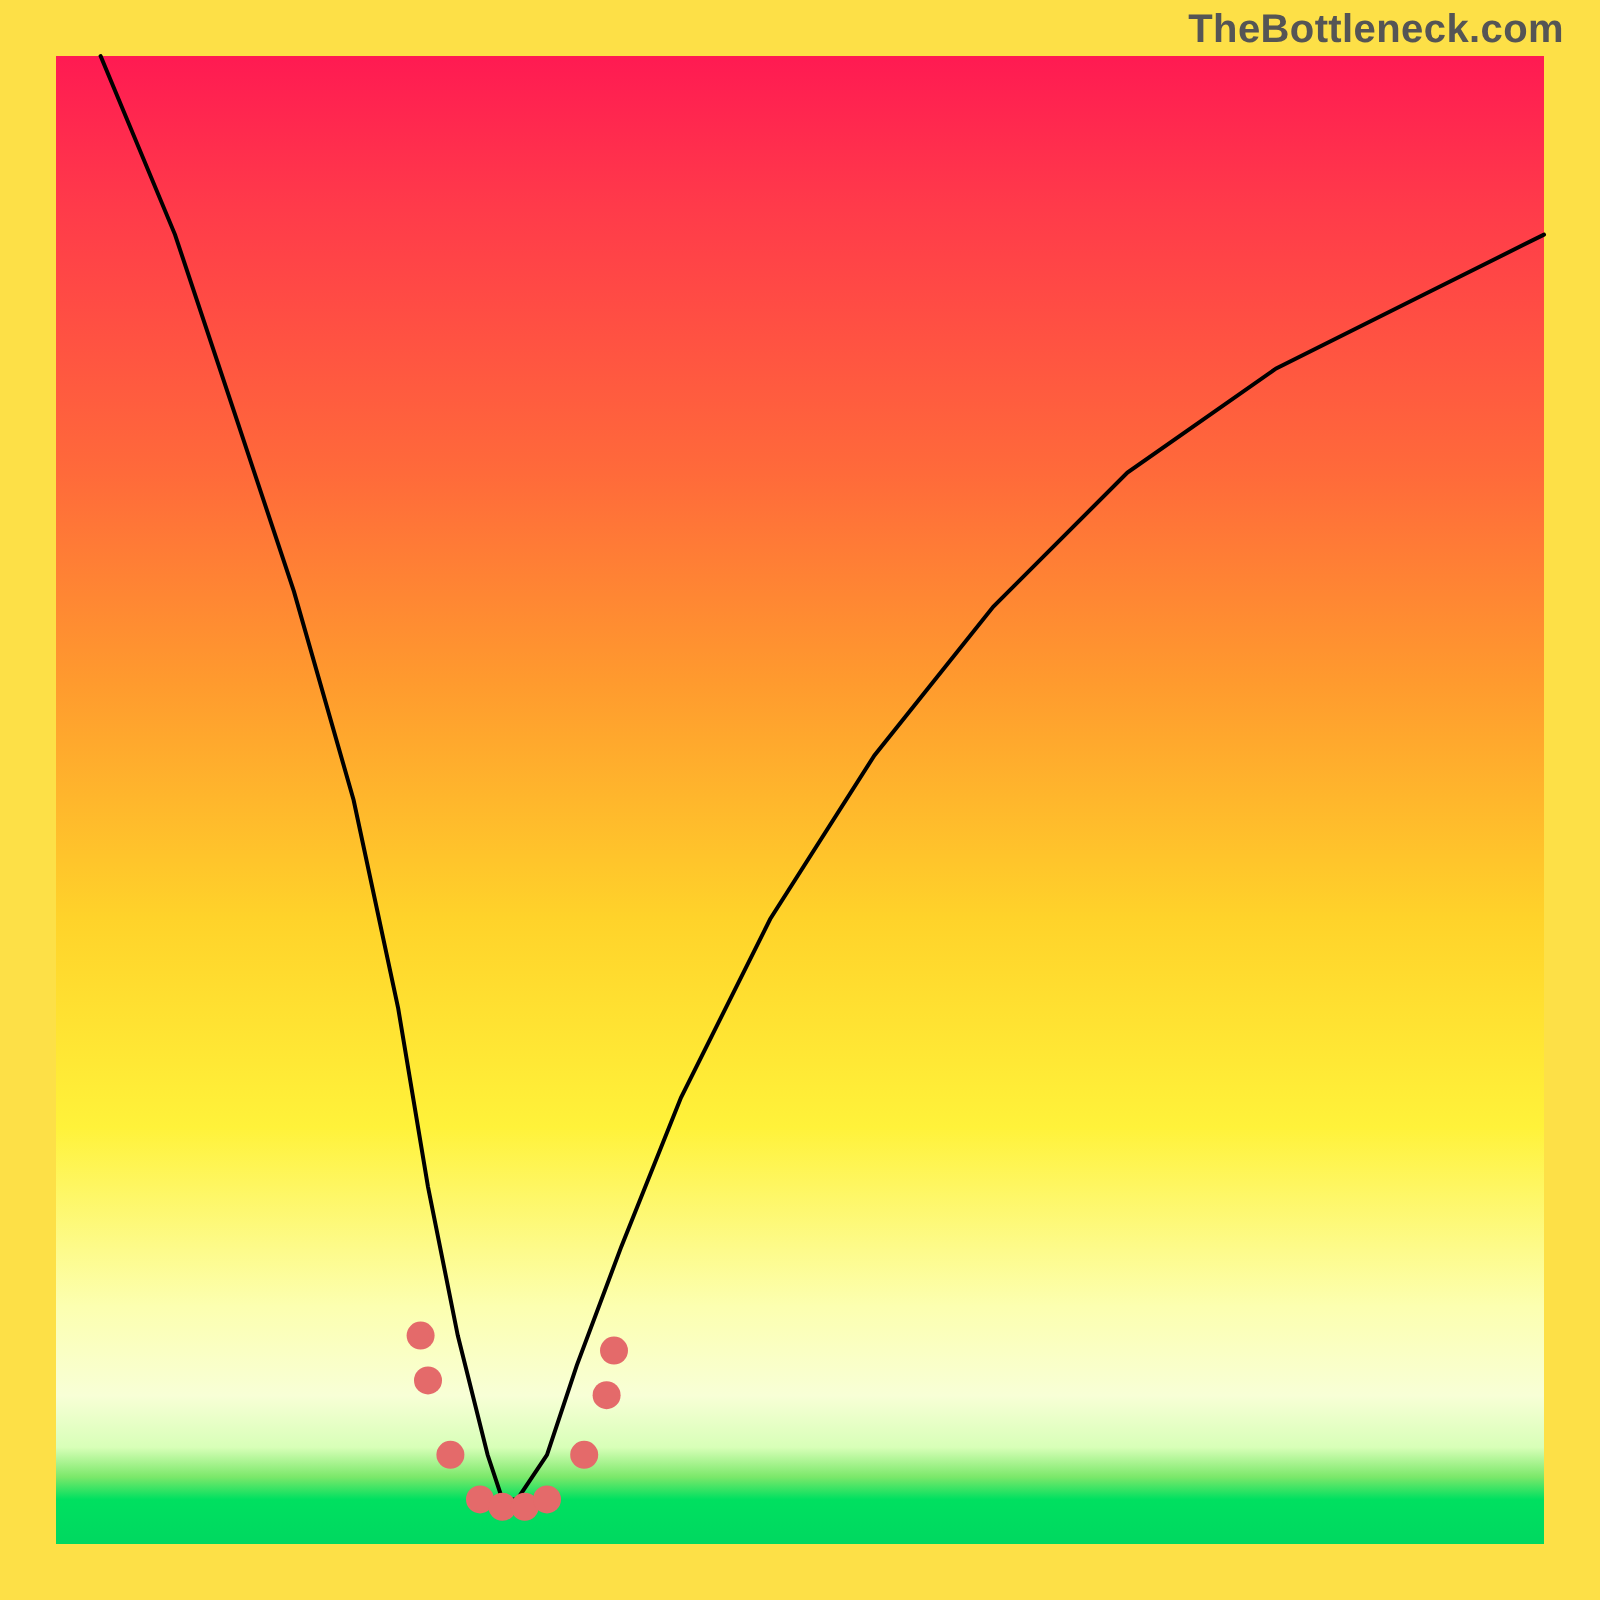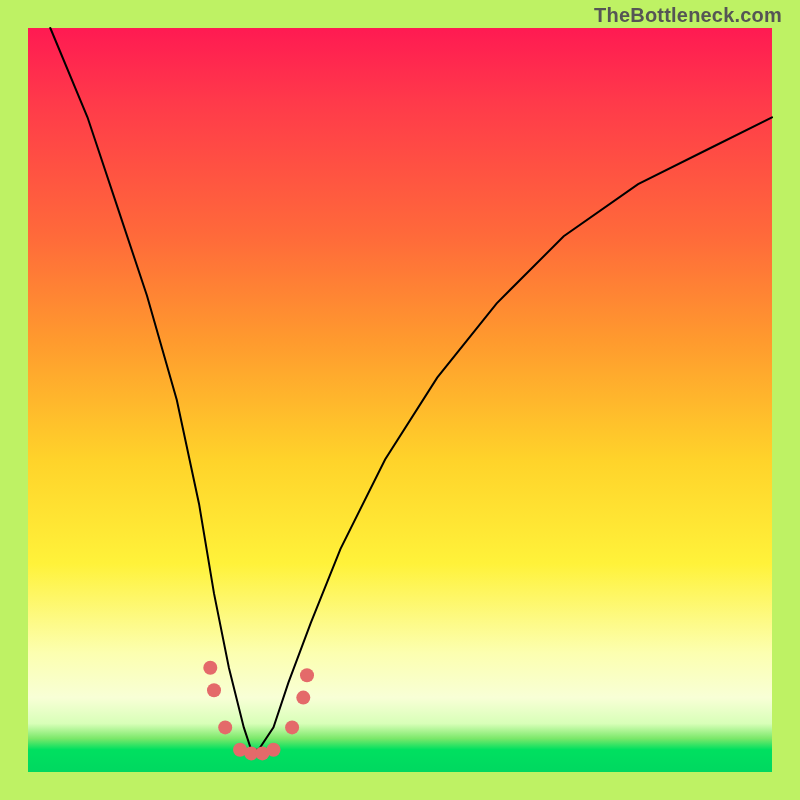--- a/index.html
+++ b/index.html
@@ -8,21 +8,21 @@
     width: 800px;
     height: 800px;
     background: #000;
     font-family: Arial, Helvetica, sans-serif;
     overflow: hidden;
   }
   .stage {
     position: relative;
     width: 800px;
     height: 800px;
-    background: #bef264;
+    background: #fde047;
   }
   .watermark {
     position: absolute;
     top: 4px;
     right: 18px;
     color: #555;
     font-size: 20px;
     font-weight: 600;
     letter-spacing: 0.2px;
     z-index: 10;

